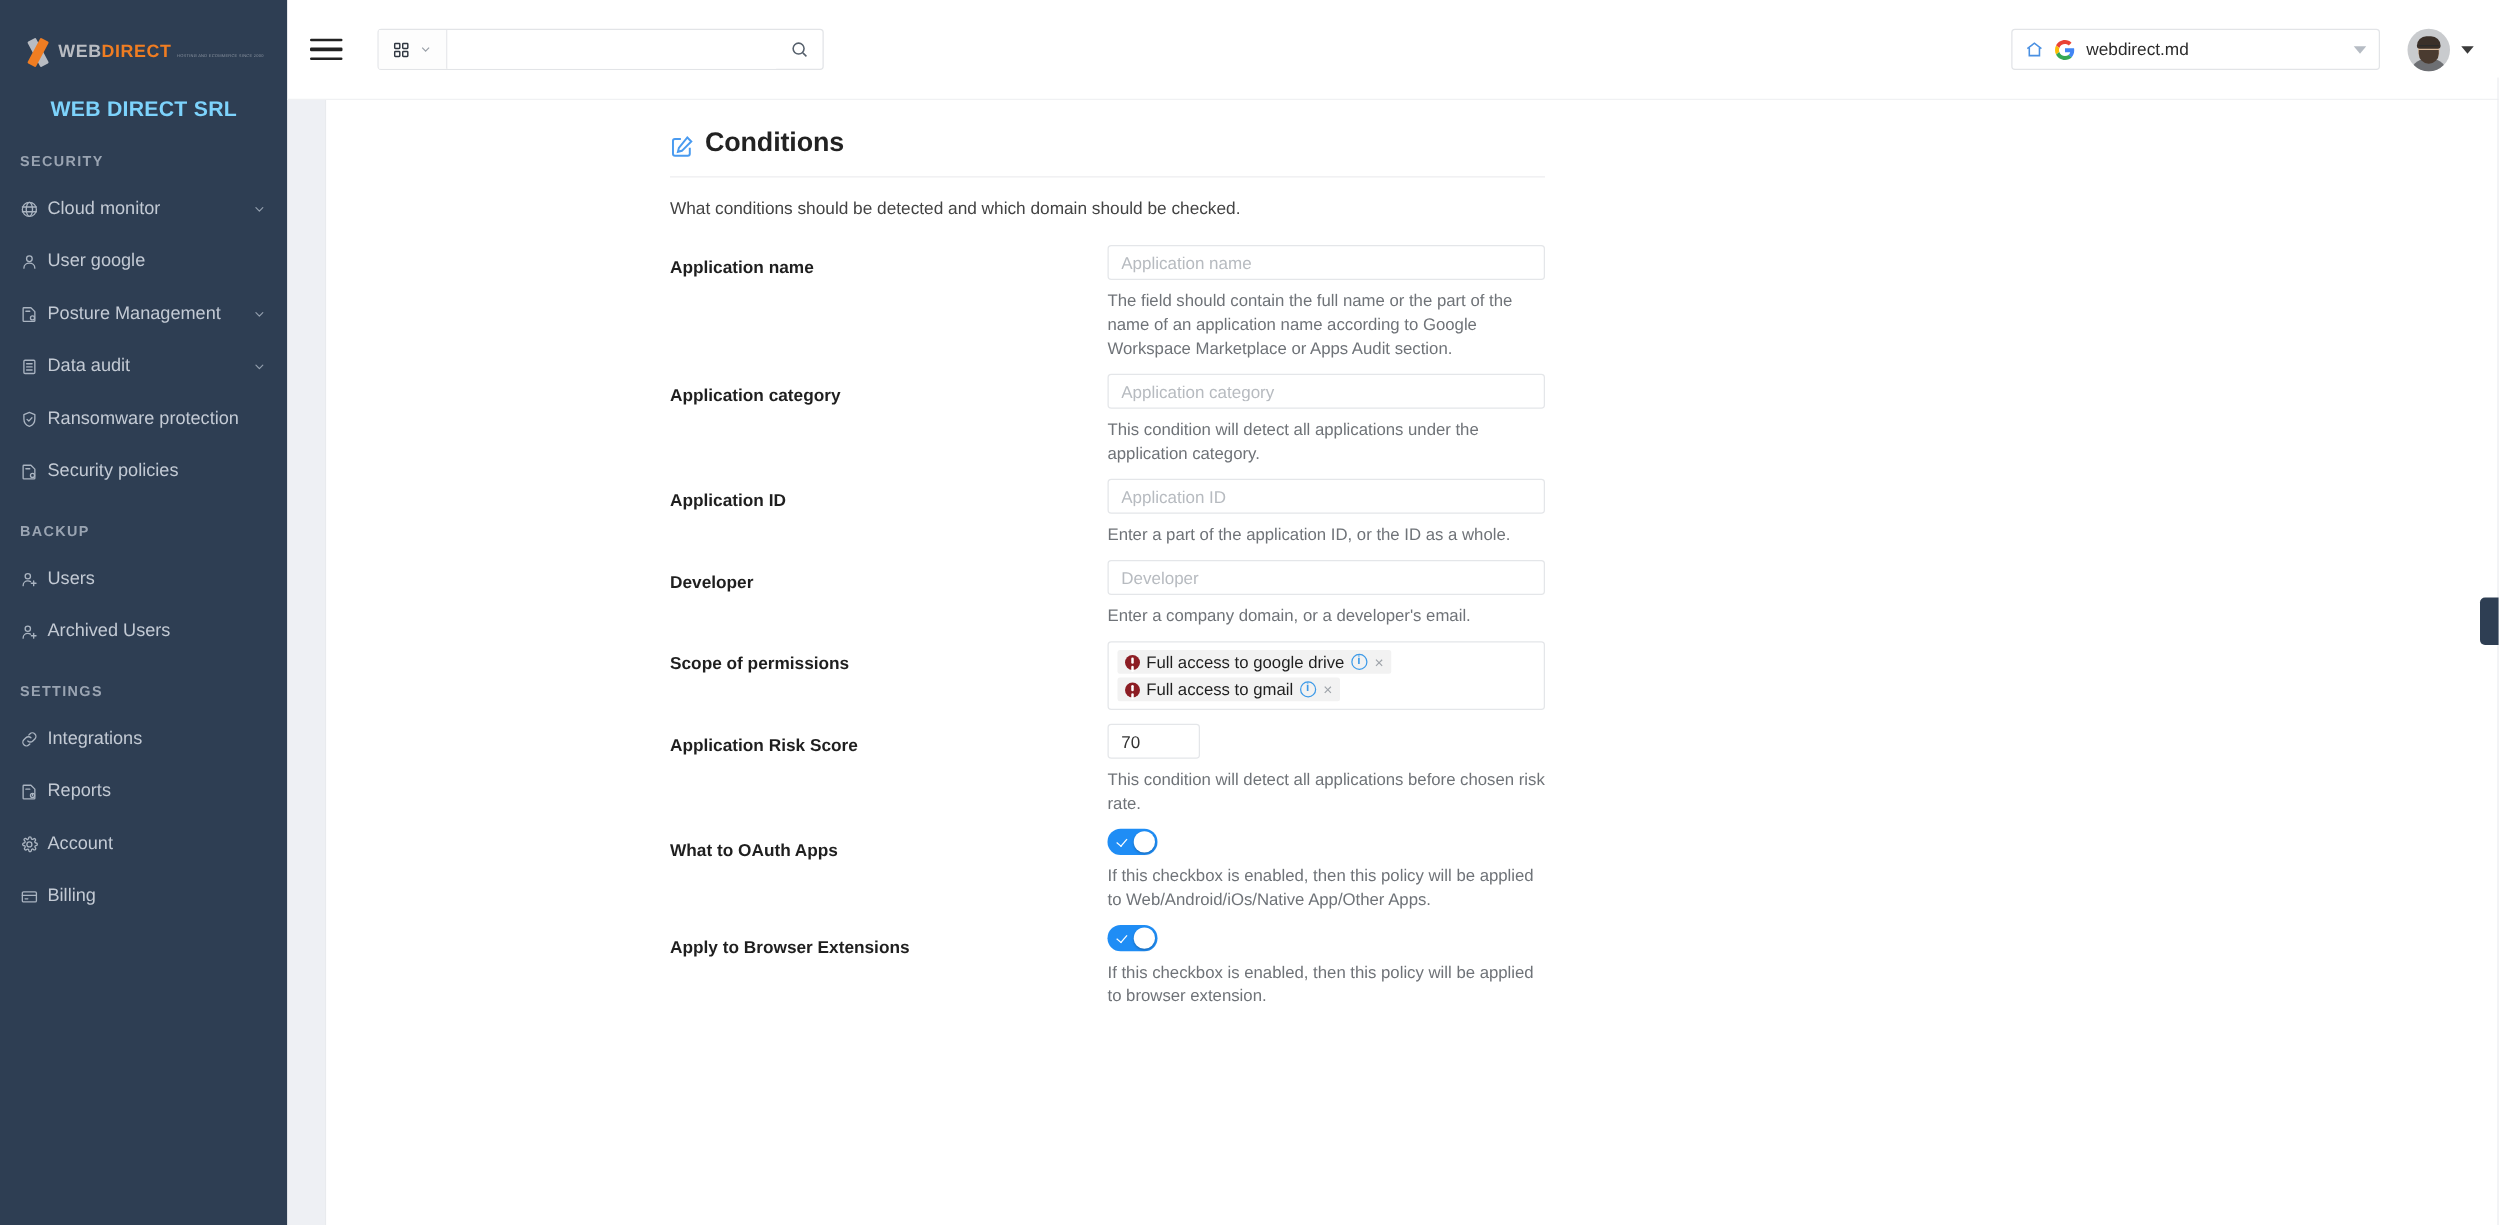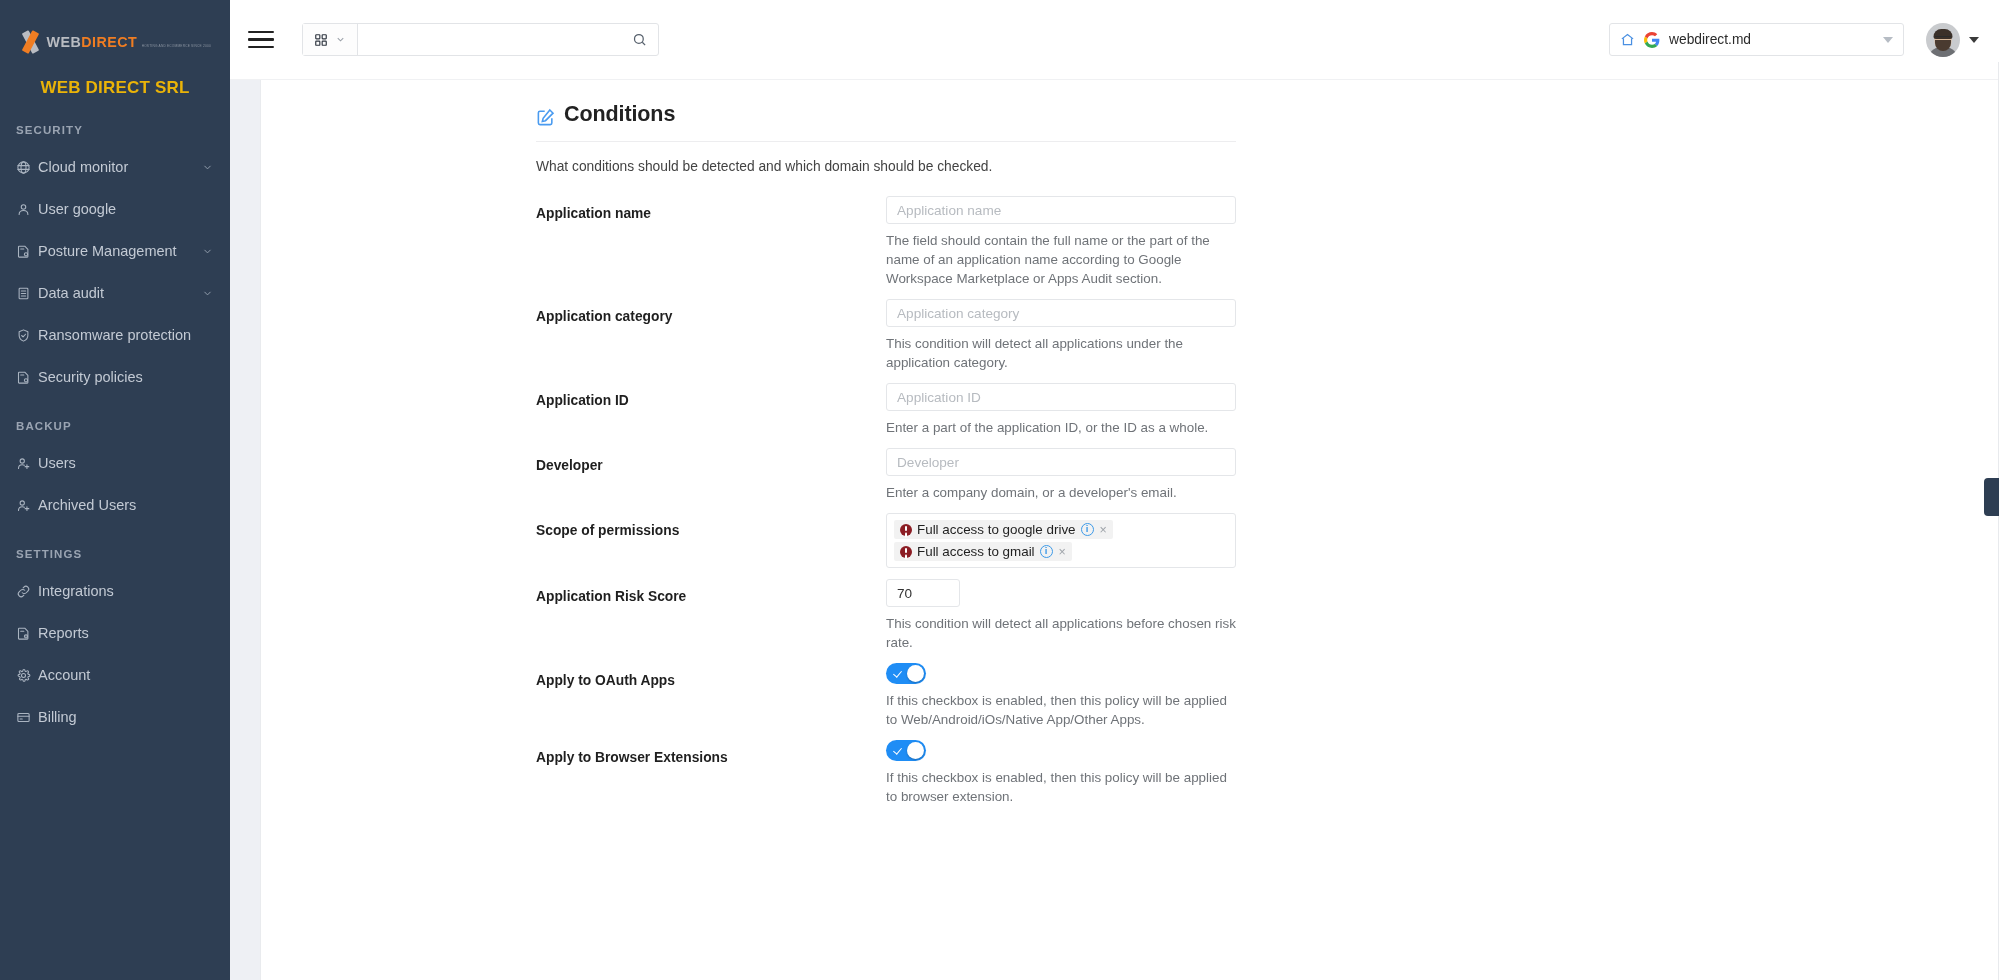--- a/index.html
+++ b/index.html
@@ -27,21 +27,21 @@
   }
   .logo-mark i.a { background:#f07d22; transform: rotate(28deg); left:7px; top:-1px; }
   .logo-mark i.b { background:#b9bcc2; transform: rotate(-28deg); left:7px; top:-1px; }
   .logo-text { line-height:1; }
   .logo-text .l1 { font-size:15px; font-weight:bold; letter-spacing:.5px; }
   .logo-text .l1 .w { color:#b9bcc2; }
   .logo-text .l1 .d { color:#f07d22; }
   .logo-text .l2 { font-size:3.4px; color:#8a93a0; letter-spacing:.2px; margin-top:2px; }
 
   .org-name {
-    text-align:center; color:#eab308; font-size:17px; font-weight:bold;
+    text-align:center; color:#7dd3fc; font-size:17px; font-weight:bold;
     letter-spacing:.2px; margin-top:16px; margin-bottom:26px;
   }
   .nav-group-title {
     color:#9aa4b2; font-size:11.5px; font-weight:bold; letter-spacing:1.1px;
     padding:0 0 0 16px; margin-bottom:10px; text-transform:uppercase;
   }
   .nav-group { margin-bottom: 22px; }
   .nav-item {
     display:flex; align-items:center; height:42px; padding:0 14px 0 16px;
     color:#c3cad4; font-size:14.5px; cursor:pointer; position:relative;
@@ -477,21 +477,21 @@
                       <span class="rm">×</span>
                     </span>
                   </div>
                 </div>
               </div>
               <div class="frow">
                 <div class="flabel">Application Risk Score</div>
                 <div class="fctrl"><input type="text" class="finput num" placeholder="" value="70" style=""><div class="fhint">This condition will detect all applications before chosen risk rate.</div></div>
               </div>
               <div class="frow">
-                <div class="flabel">Apply to OAuth Apps</div>
+                <div class="flabel">What to OAuth Apps</div>
                 <div class="fctrl">
                   <div class="toggle">
                     <span class="tick"></span>
                     <span class="knob"></span>
                   </div>
                   <div class="fhint">If this checkbox is enabled, then this policy will be applied to Web/Android/iOs/Native App/Other Apps.</div>
                 </div>
               </div>
               <div class="frow">
                 <div class="flabel">Apply to Browser Extensions</div>

